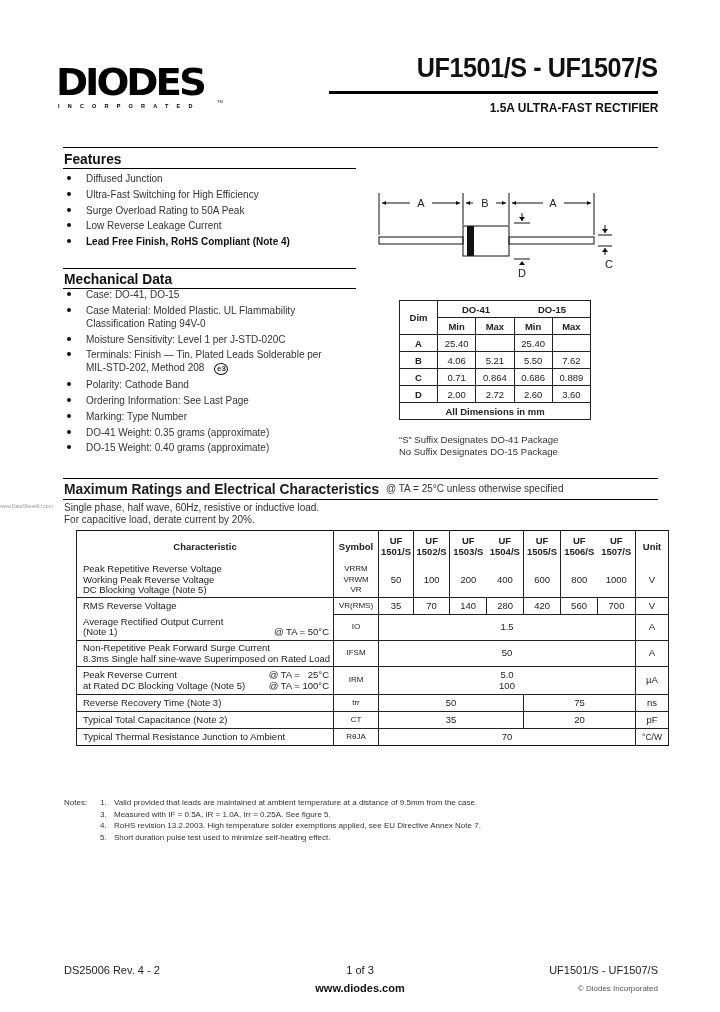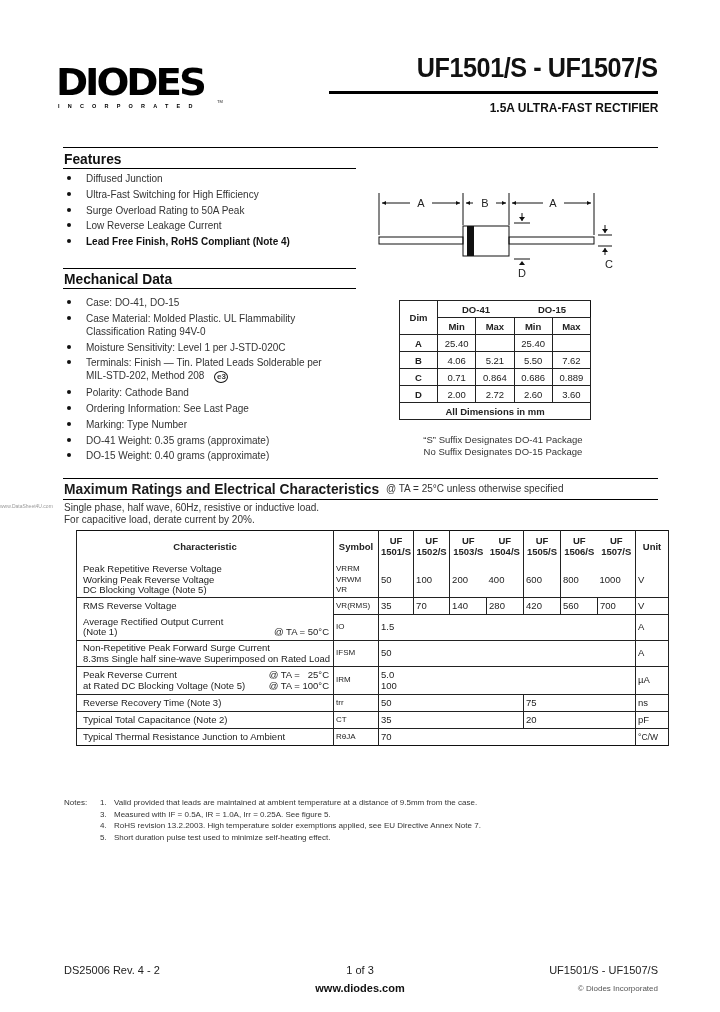--- a/index.html
+++ b/index.html
@@ -28,33 +28,33 @@
 
   
   .diagram { left: 370px; top: 185px; width: 260px; height: 95px; }
 
   
   table { border-collapse: collapse; }
   .dim-table { left: 399px; top: 300px; width: 192px; font-size: 9.5px; color: #222; }
   .dim-table td, .dim-table th { border: 1px solid #222; text-align: center; height: 17px; padding: 0; }
   .dim-table th { font-weight: bold; }
   .dim-table { border: 1.5px solid #111; }
-  .suffix-note { left: 399px; top: 434px; width: 208px; text-align: center; font-size: 9.5px; line-height: 12px; color: #333; }
+  .suffix-note { left: 399px; top: 434px; width: 208px; font-size: 9.5px; line-height: 12px; color: #333; }
 
   
   .mr-title { left: 64px; top: 480px; font-size: 15px; font-weight: bold; transform: scaleX(0.92); transform-origin: left; }
   .mr-cond { left: 386px; top: 483px; font-size: 10px; color: #333; }
   .watermark { left: 0px; top: 503px; font-size: 5px; color: #999; }
   .mr-intro { left: 64px; top: 502px; font-size: 10px; line-height: 12px; color: #333; }
 
   .el-table { left: 76px; top: 530px; width: 593px; font-size: 9.5px; color: #222; border: 1.5px solid #111; }
   .el-table td, .el-table th { border-left: 1px solid #222; border-right: 1px solid #222; padding: 0 2px; vertical-align: middle; line-height: 10.5px; }
   .el-table th { font-weight: bold; text-align: center; border-bottom: none; height: 32px; }
   .el-table td { border-top: 1px solid #222; }
-  .el-table .c { text-align: left; }
+  .el-table .c { text-align: center; }
   .el-table .l { text-align: left; padding-left: 6px; }
   .el-table .cond { float: right; padding-right: 2px; }
   .el-table tr.row1 td { border-top: none; height: 35px; }
   .el-table .notop { border-top: none !important; }
   .noside { border-left: none !important; border-right: none !important; }
 
   .notes { left: 64px; top: 797px; font-size: 8px; color: #333; line-height: 11.5px; }
   .notes .nlabel { display: inline-block; width: 36px; }
   .notes .nnum { display: inline-block; width: 14px; }
   .notes .indent { padding-left: 36px; }
@@ -128,21 +128,21 @@
   <text x="51" y="22" font-size="11" font-family="Liberation Sans, sans-serif" fill="#222" text-anchor="middle">A</text>
   <text x="115" y="22" font-size="11" font-family="Liberation Sans, sans-serif" fill="#222" text-anchor="middle">B</text>
   <text x="183" y="22" font-size="11" font-family="Liberation Sans, sans-serif" fill="#222" text-anchor="middle">A</text>
   <text x="239" y="83" font-size="11" font-family="Liberation Sans, sans-serif" fill="#222" text-anchor="middle">C</text>
   <text x="152" y="92" font-size="11" font-family="Liberation Sans, sans-serif" fill="#222" text-anchor="middle">D</text>
 </svg>
 
 <div class="abs section-title" style="left:64px; top:270px;">Mechanical Data</div>
 <div class="abs sec-rule" style="left:63px; top:268px; width:293px;"></div>
 <div class="abs sec-rule" style="left:63px; top:288px; width:293px;"></div>
-<ul class="abs bullets" style="left:64px; top:296px; width:300px;">
+<ul class="abs bullets" style="left:64px; top:288px; width:300px;">
   <li>Case: DO-41, DO-15</li>
   <li style="width:260px;">Case Material: Molded Plastic.  UL Flammability Classification Rating 94V-0</li>
   <li>Moisture Sensitivity:  Level 1 per J-STD-020C</li>
   <li style="width:260px;"><span>Terminals: Finish — Tin.  Plated Leads Solderable per MIL-STD-202, Method 208</span><span class="e3">e3</span></li>
   <li>Polarity: Cathode Band</li>
   <li>Ordering Information:  See Last Page</li>
   <li>Marking: Type Number</li>
   <li>DO-41 Weight: 0.35 grams (approximate)</li>
   <li>DO-15 Weight: 0.40 grams (approximate)</li>
 </ul>

